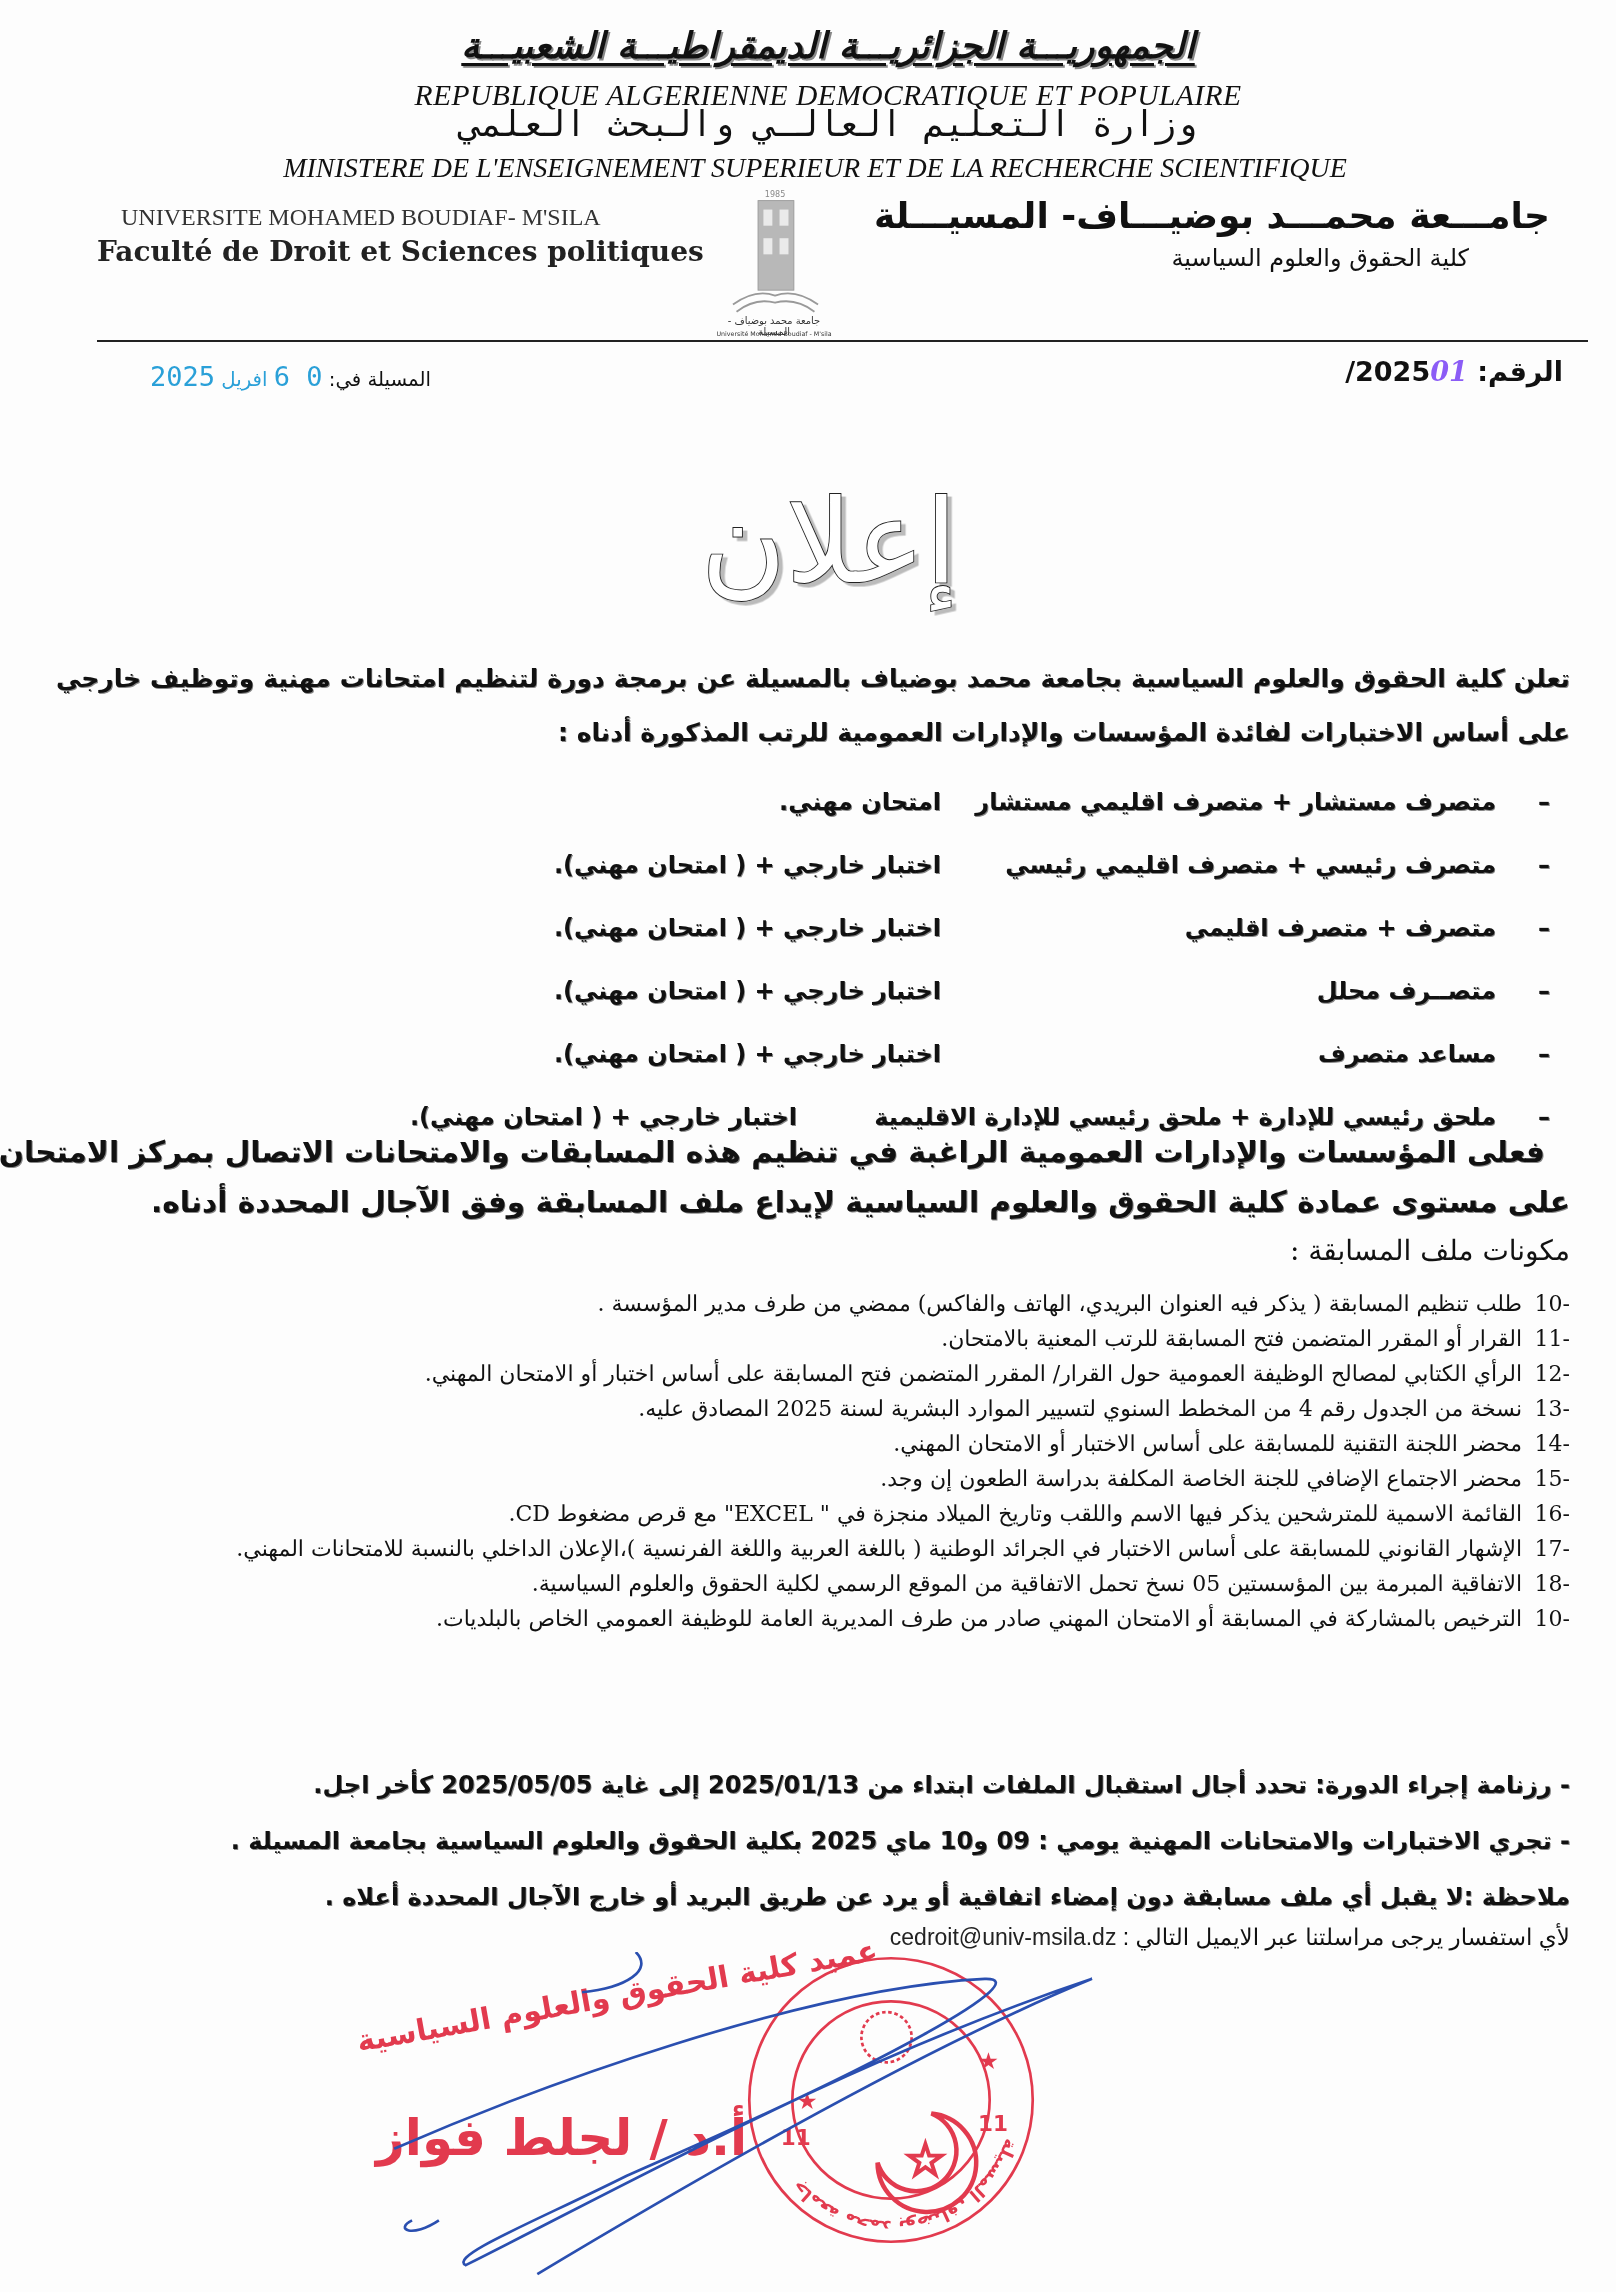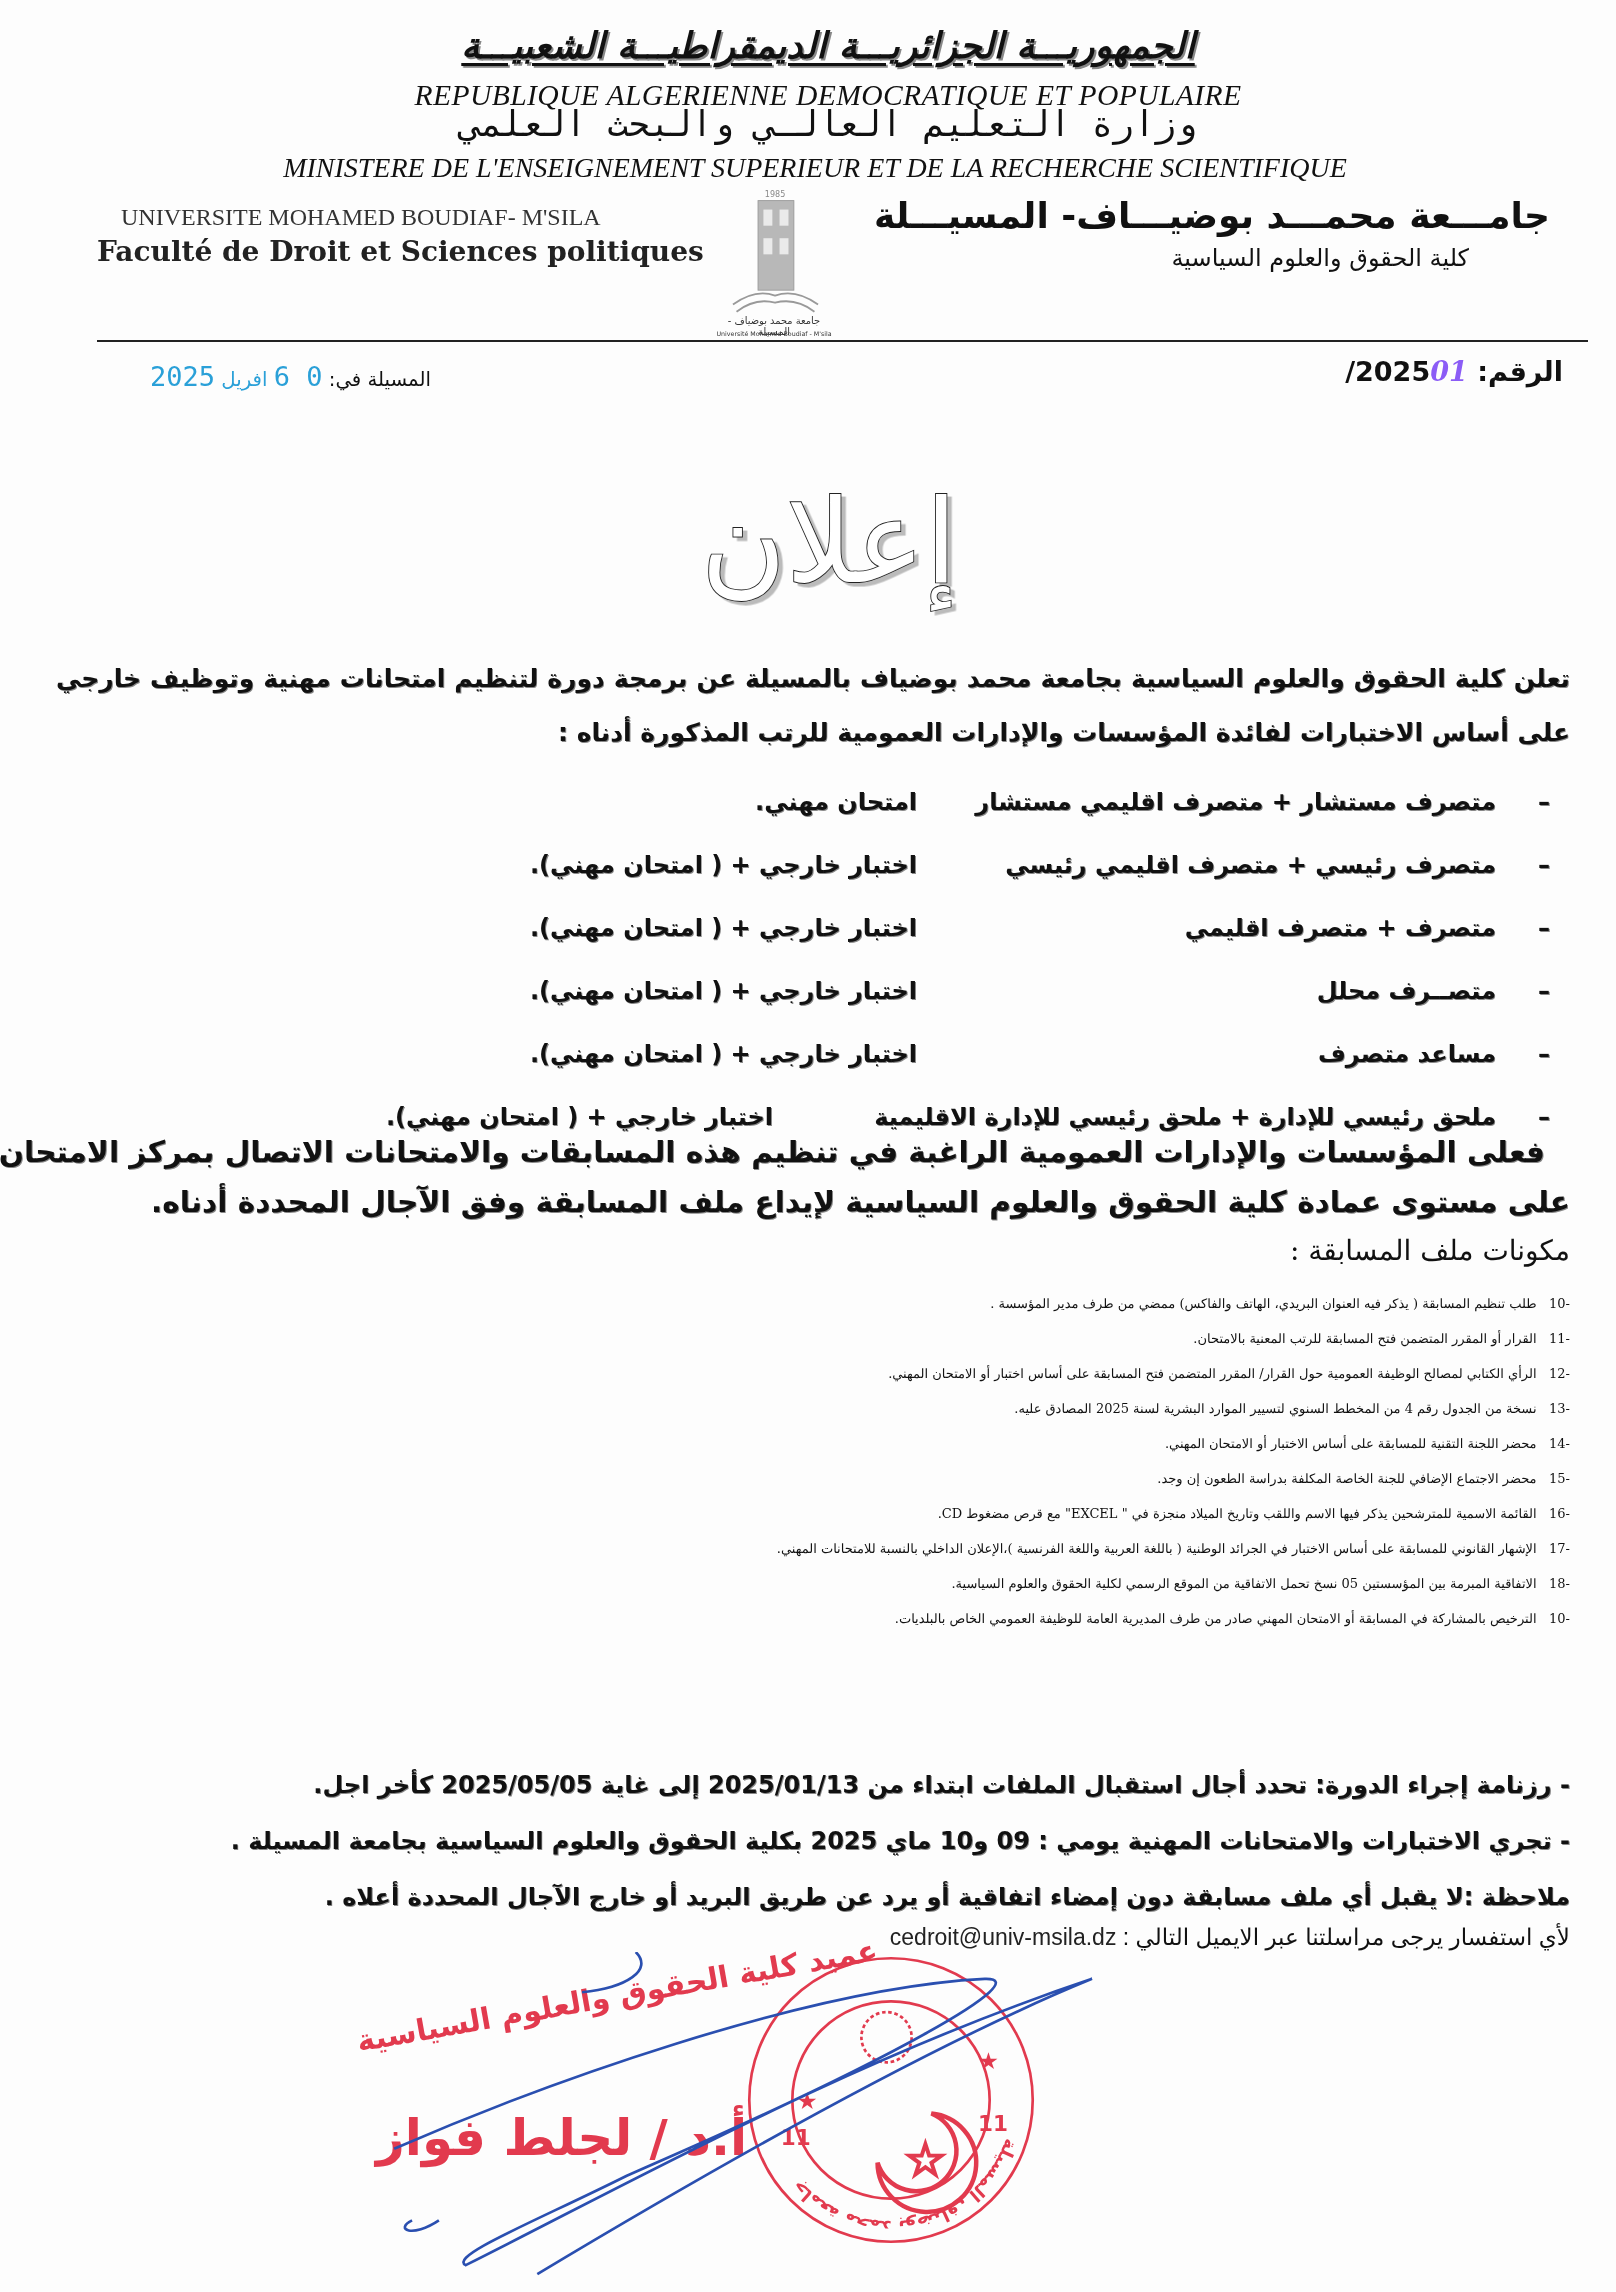--- a/index.html
+++ b/index.html
@@ -35,26 +35,26 @@
 
   
   .title { top: 448px; left: 681px; width: 296px; height: 188px; }
 
   
   .p-intro { top: 652px; right: 47px; width: 1514px; font-size: 25px; font-weight: bold; line-height: 54px;
        text-shadow: 0.9px 0.9px 0 #888; text-align: justify; }
   .grades { top: 770px; right: 67px; width: 1478px; font-size: 24px; font-weight: bold; text-shadow: 0.9px 0.9px 0 #888; }
   .grade-row { height: 63px; display: flex; align-items: center; }
   .grade-dash { width: 54px; }
-  .grade-name { width: 555px; padding-left: 24px; }
+  .grade-name { width: 555px; }
   .grade-mode { flex: 1; }
   .p-call { top: 1127px; right: 47px; width: 1514px; font-size: 29.6px; font-weight: bold; line-height: 50px;
        text-shadow: 0.9px 0.9px 0 #888; }
   .docs-title { top: 1234px; right: 47px; font-size: 28px; font-family: "DejaVu Serif", serif; }
-  .docs { top: 1286px; right: 47px; width: 1433px; font-size: 13px; font-family: "DejaVu Serif", serif; }
+  .docs { top: 1286px; right: 47px; width: 1433px; font-size: 22px; font-family: "DejaVu Serif", serif; }
   .doc-item { height: 35px; line-height: 35px; white-space: nowrap; }
   .doc-num { display: inline-block; margin-left: 12.5px; }
   .schedule { top: 1757px; right: 47px; width: 1514px; font-size: 24px; font-weight: bold; text-shadow: 0.9px 0.9px 0 #888; }
   .schedule div { height: 56px; line-height: 56px; }
   .contact { top: 1924px; right: 47px; font-size: 23px; font-family: "Liberation Sans", sans-serif; }
   .contact .email { color: #222; }
 
   
   .sig-title { top: 2024px; left: 354px; font-size: 30px; font-weight: bold; color: #e23a4e; transform: rotate(-10deg); transform-origin: left top; }
   .sig-name { top: 2109px; left: 376px; font-size: 50px; font-weight: bold; color: #e23a4e; }

